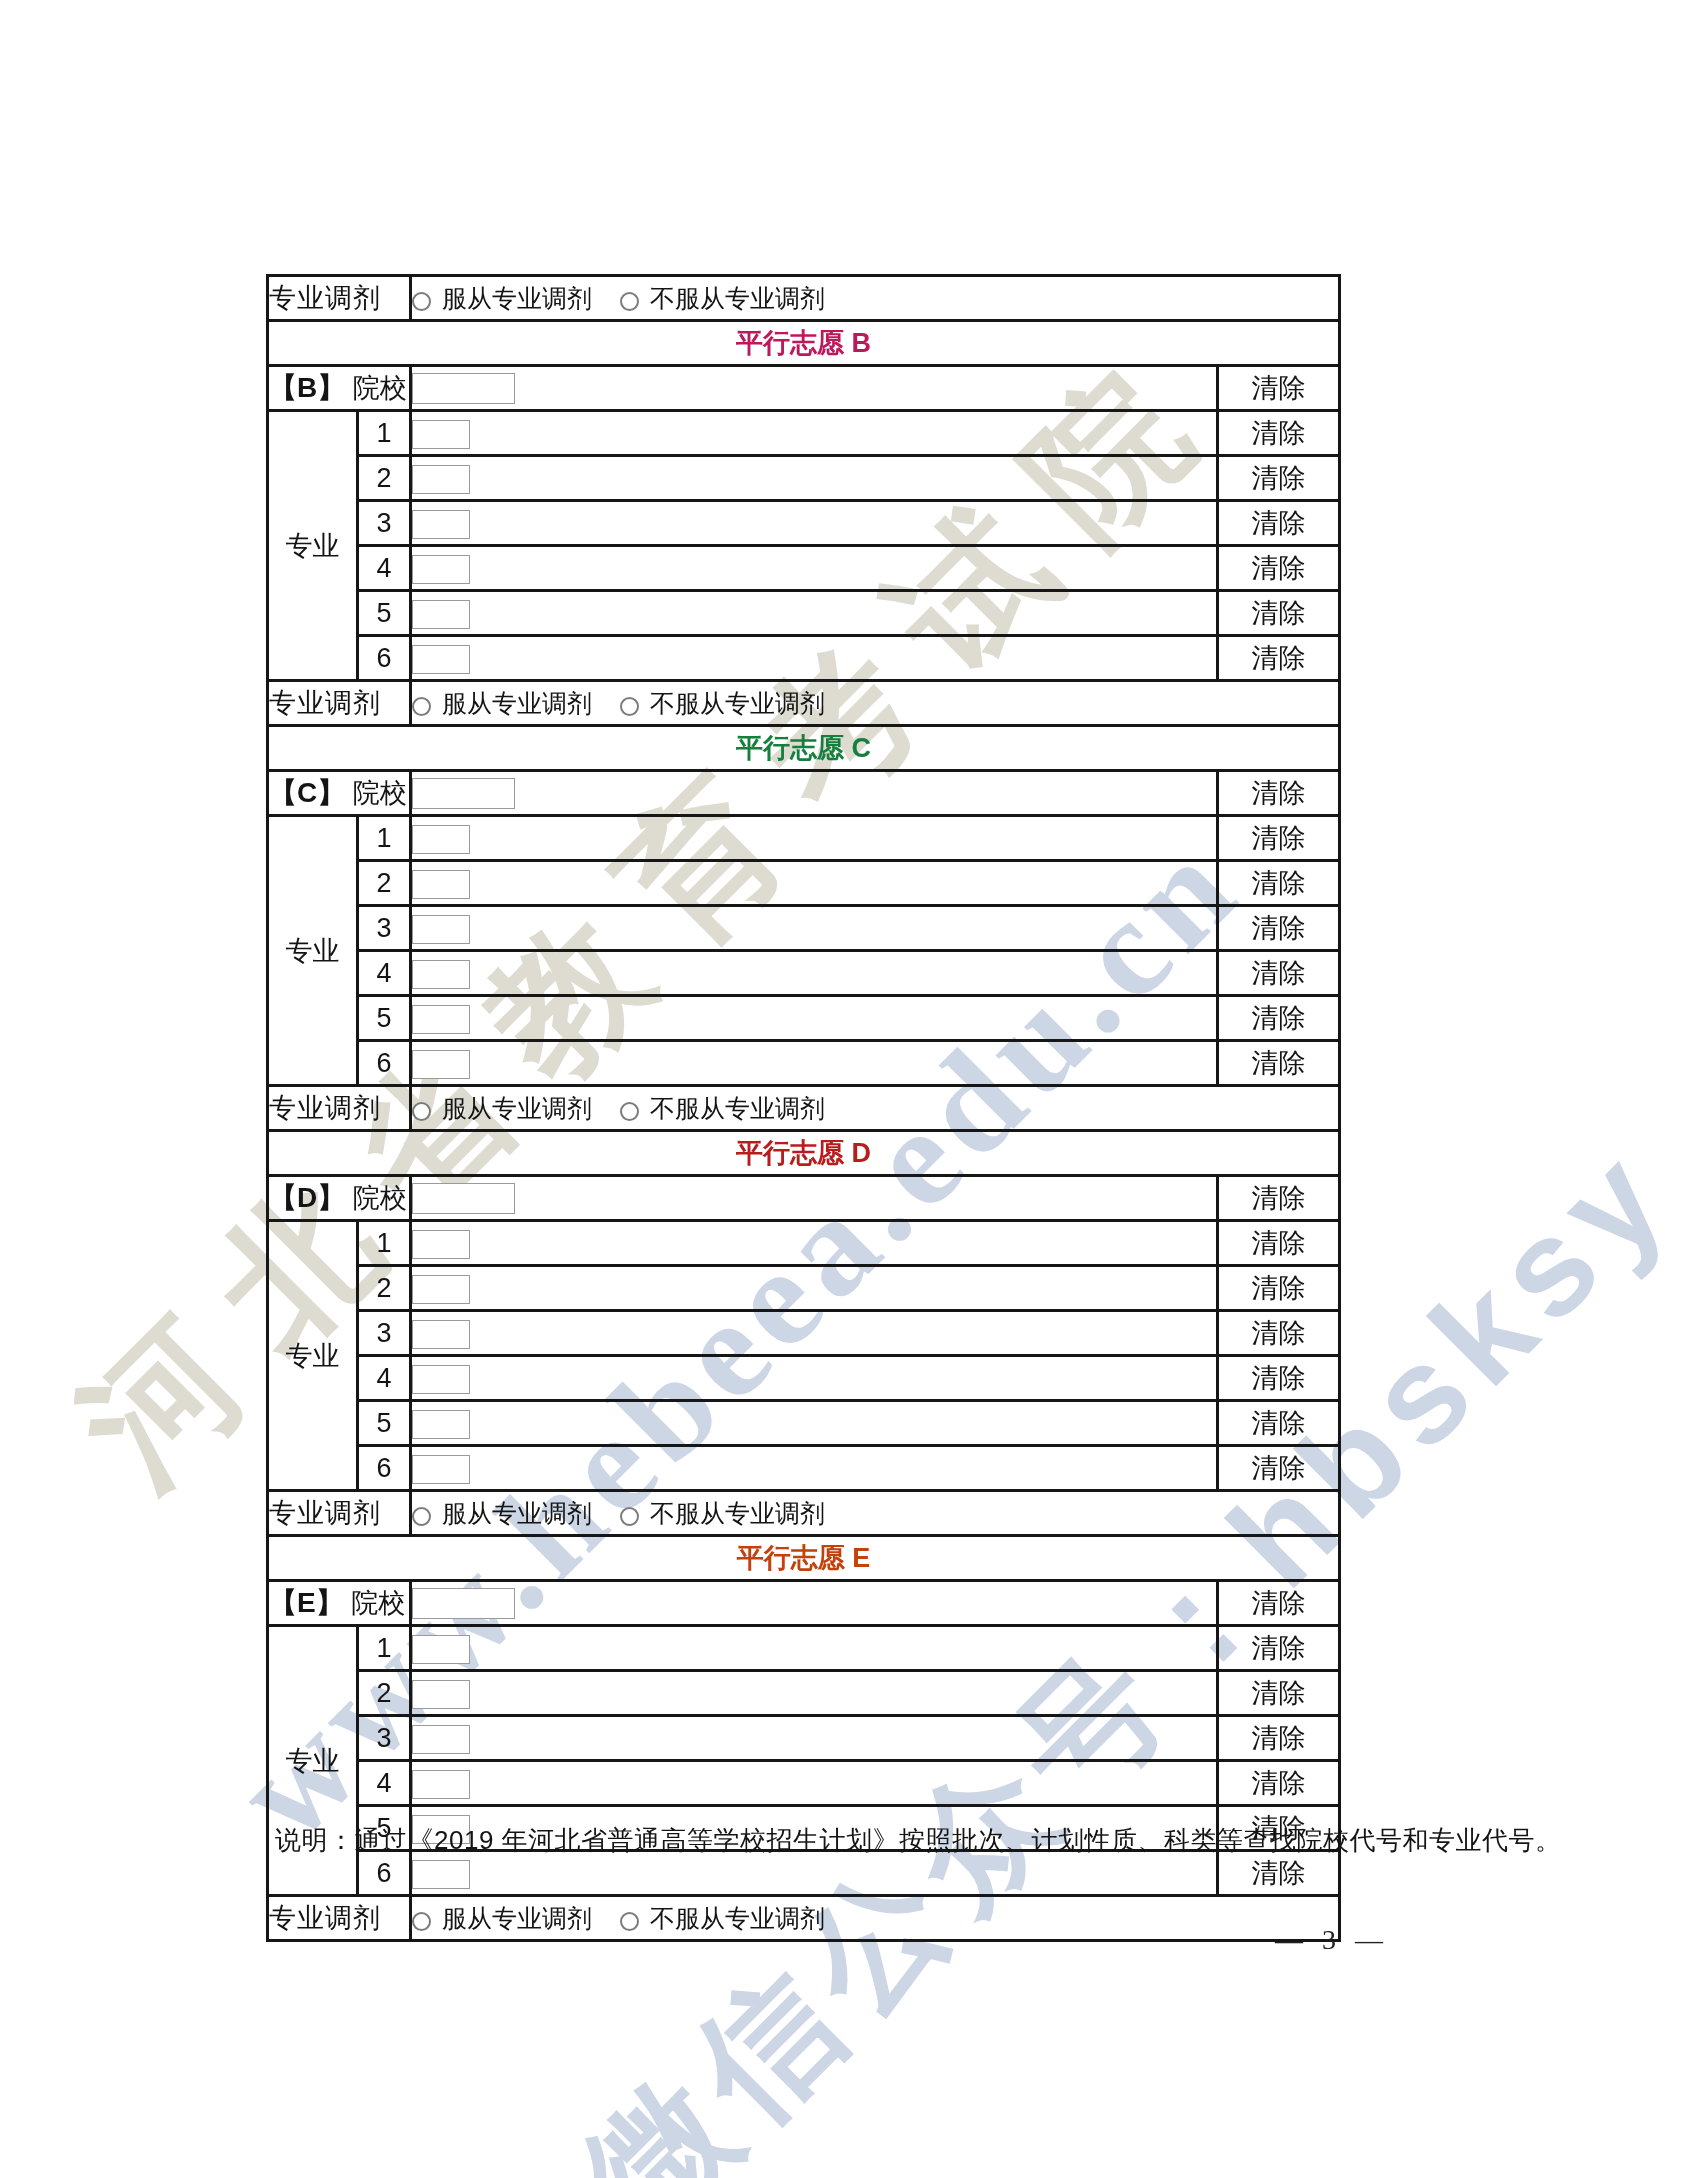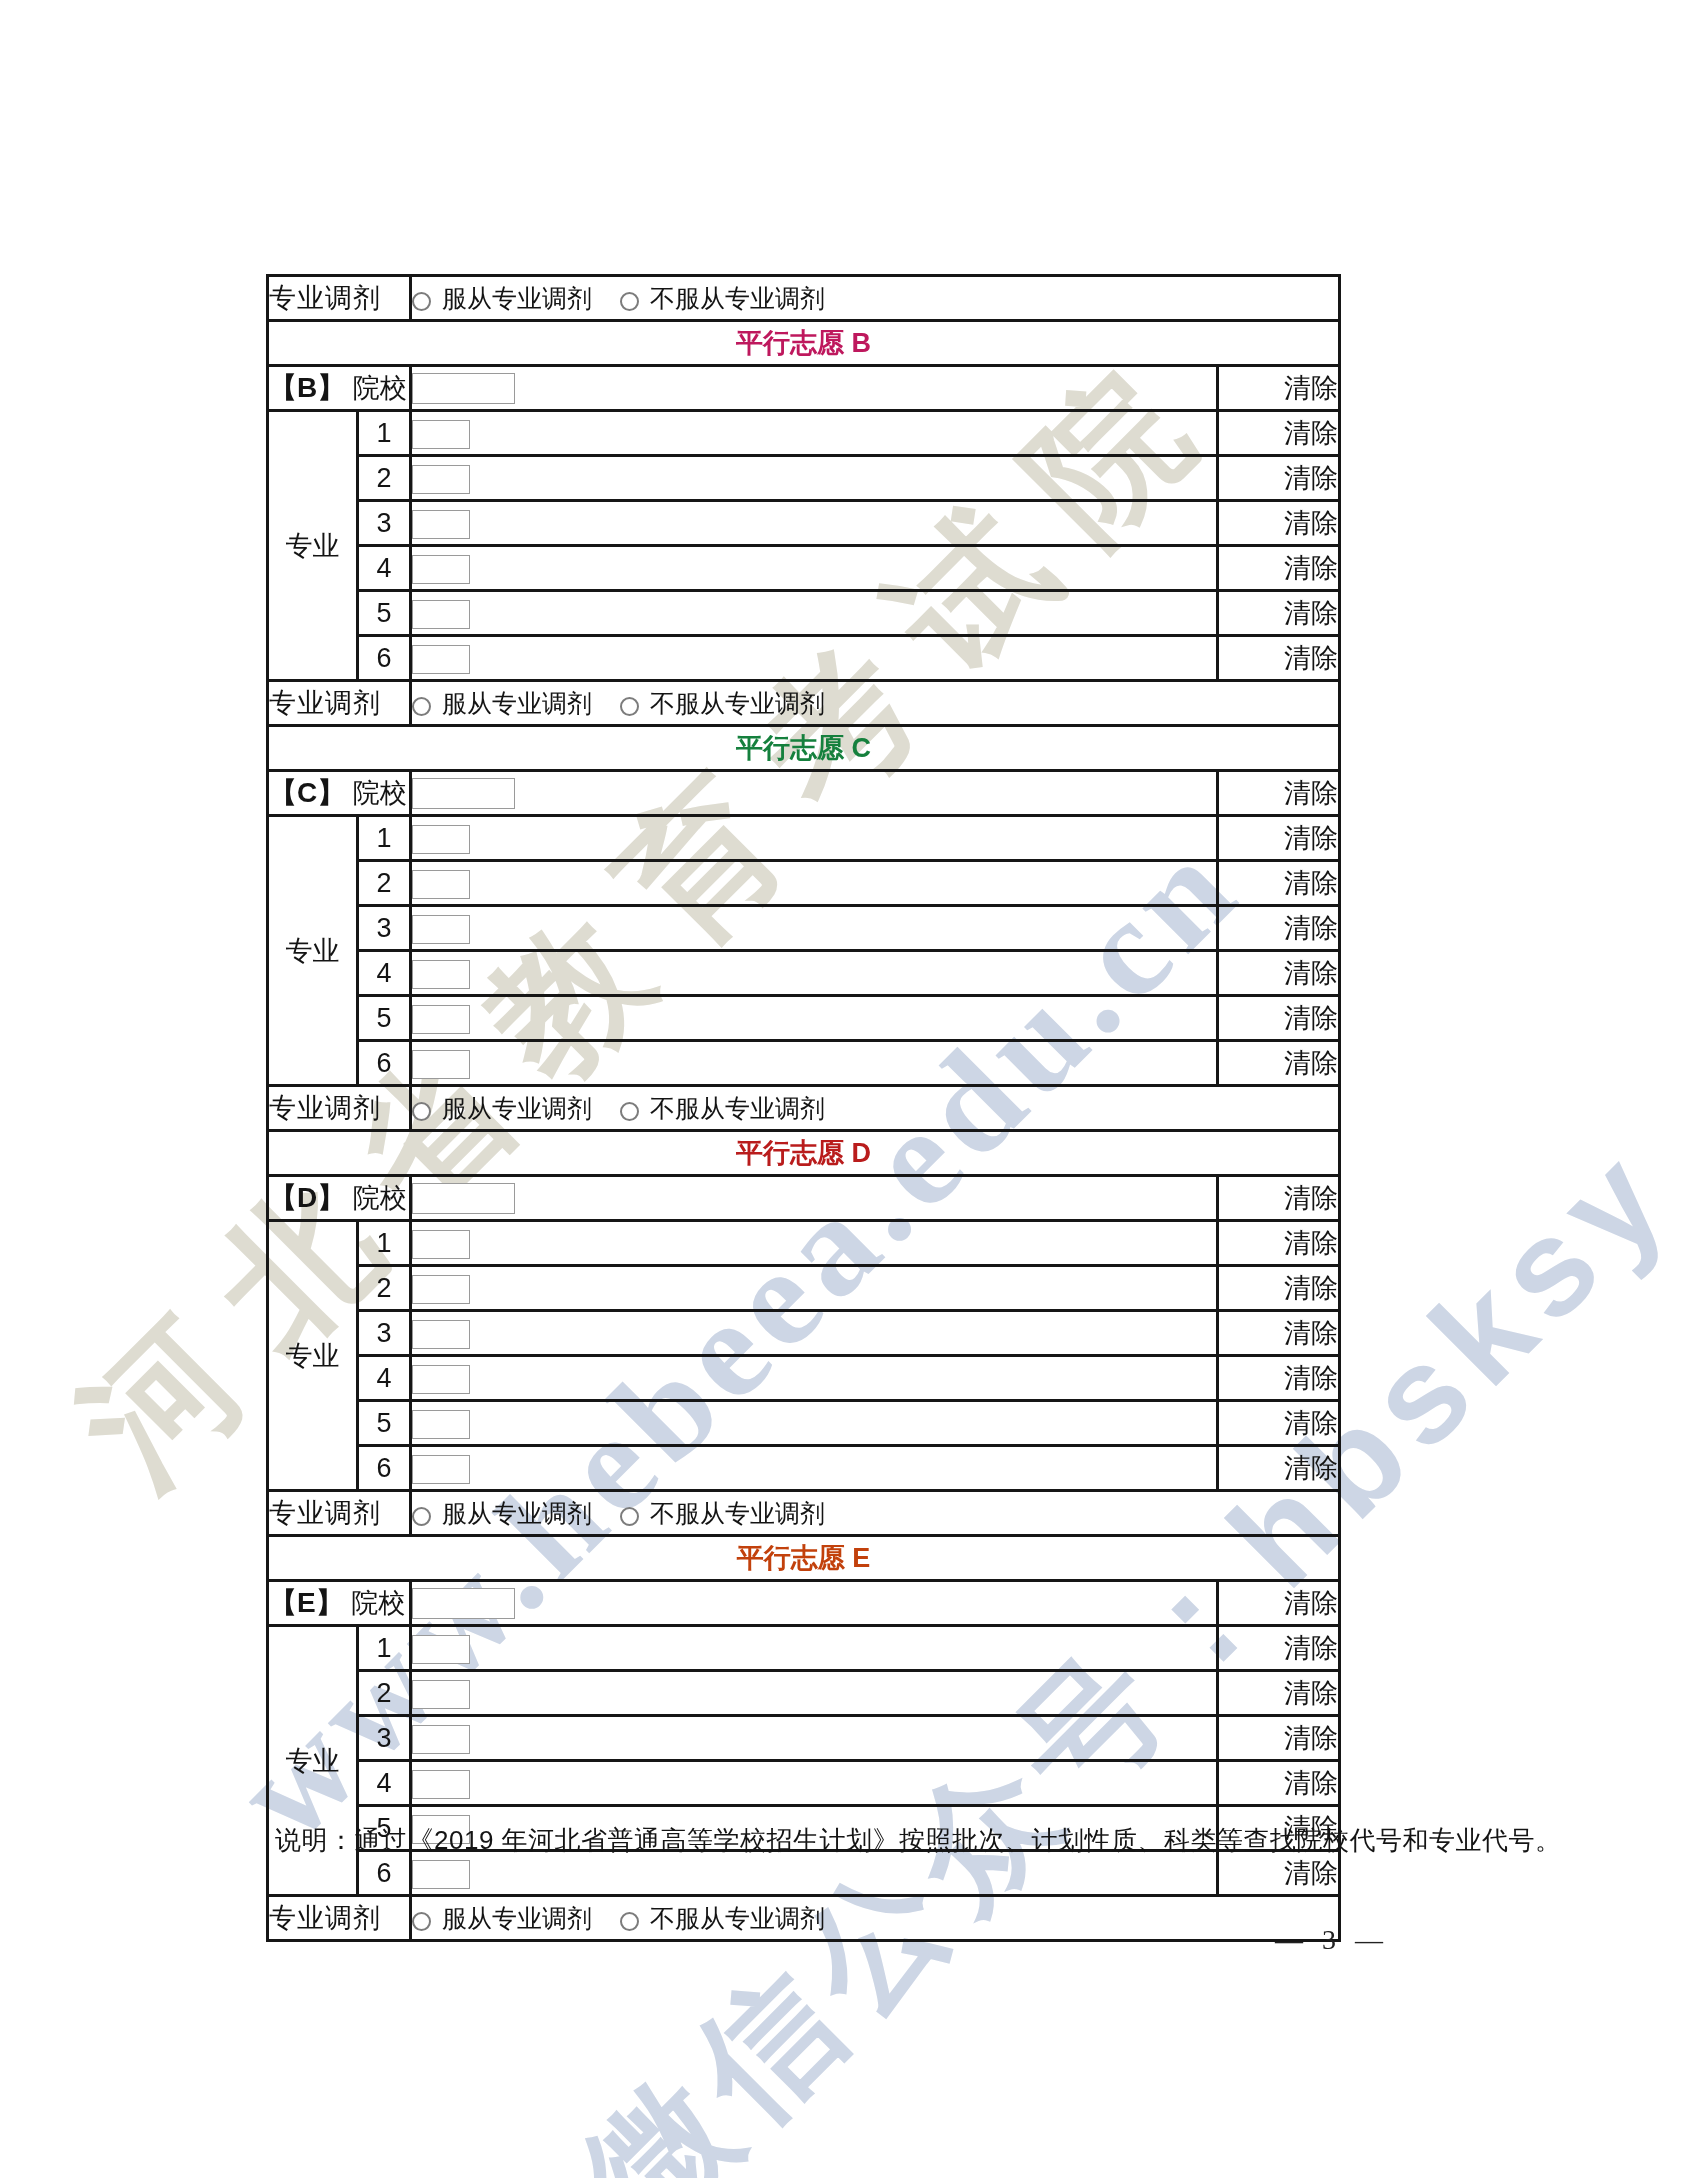--- a/index.html
+++ b/index.html
@@ -25,21 +25,21 @@
     height:42px;font-size:27px;background:transparent;overflow:hidden;
   }
   .sec-header-cell{text-align:center;font-weight:bold;font-size:27px;}
   .teal{background:var(--teal,#d8e8e3);}
   .adj-label-cell{text-align:left;font-weight:normal;letter-spacing:1px;}
   .college-label-cell{font-size:27px;}
   .college-label-cell b{font-size:28px;}
   .major-label-cell{text-align:center;font-size:27px;}
   .num-cell{text-align:center;font-size:30px;}
   .input-cell{padding-left:13px;}
-  .clear-cell{text-align:right;font-size:23px;}
+  .clear-cell{text-align:center;font-size:23px;}
   .radio-cell{padding-left:15px;}
   .radio{
     display:inline-block;width:19px;height:19px;border:2px solid #7c7c7c;
     border-radius:50%;vertical-align:-3px;background:#fff;box-sizing:border-box;
   }
   .radio-label{margin-left:11px;font-size:25px;vertical-align:1px;}
   .radio-gap{margin-left:28px;}
   .input-box{
     display:inline-block;background:#ffffff;border:1px solid #9a9a9a;
     vertical-align:middle;box-sizing:border-box;

